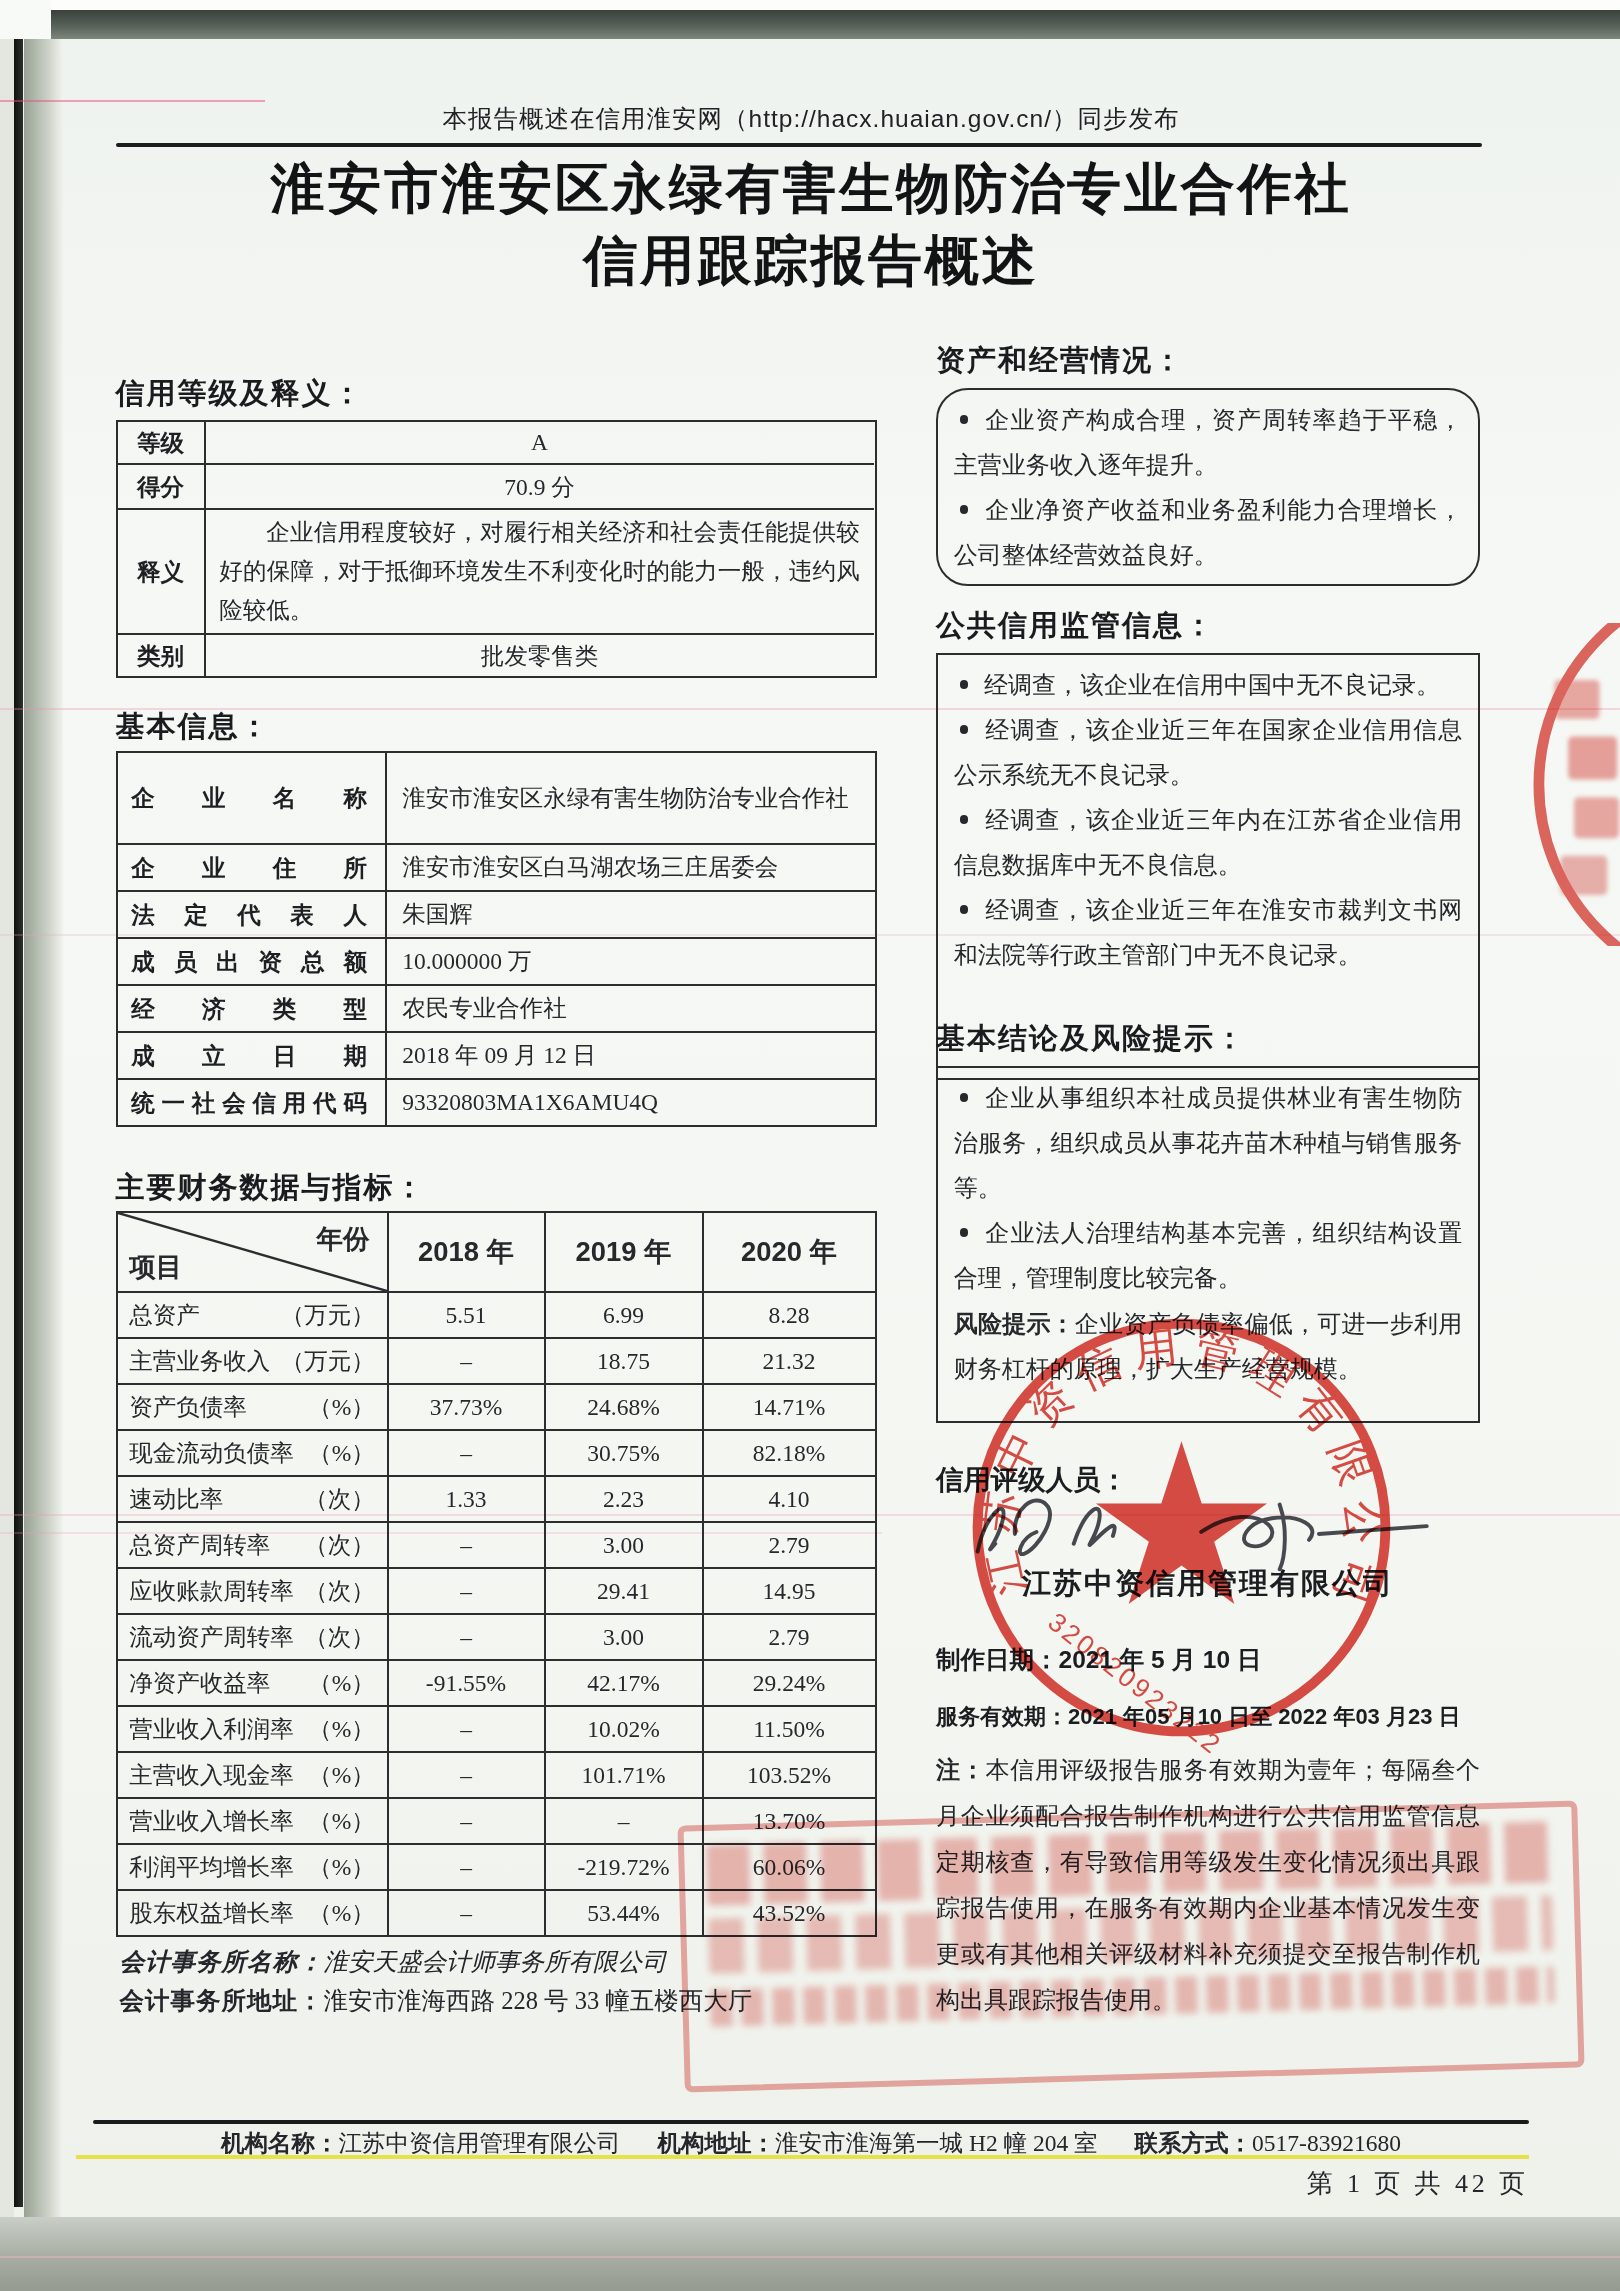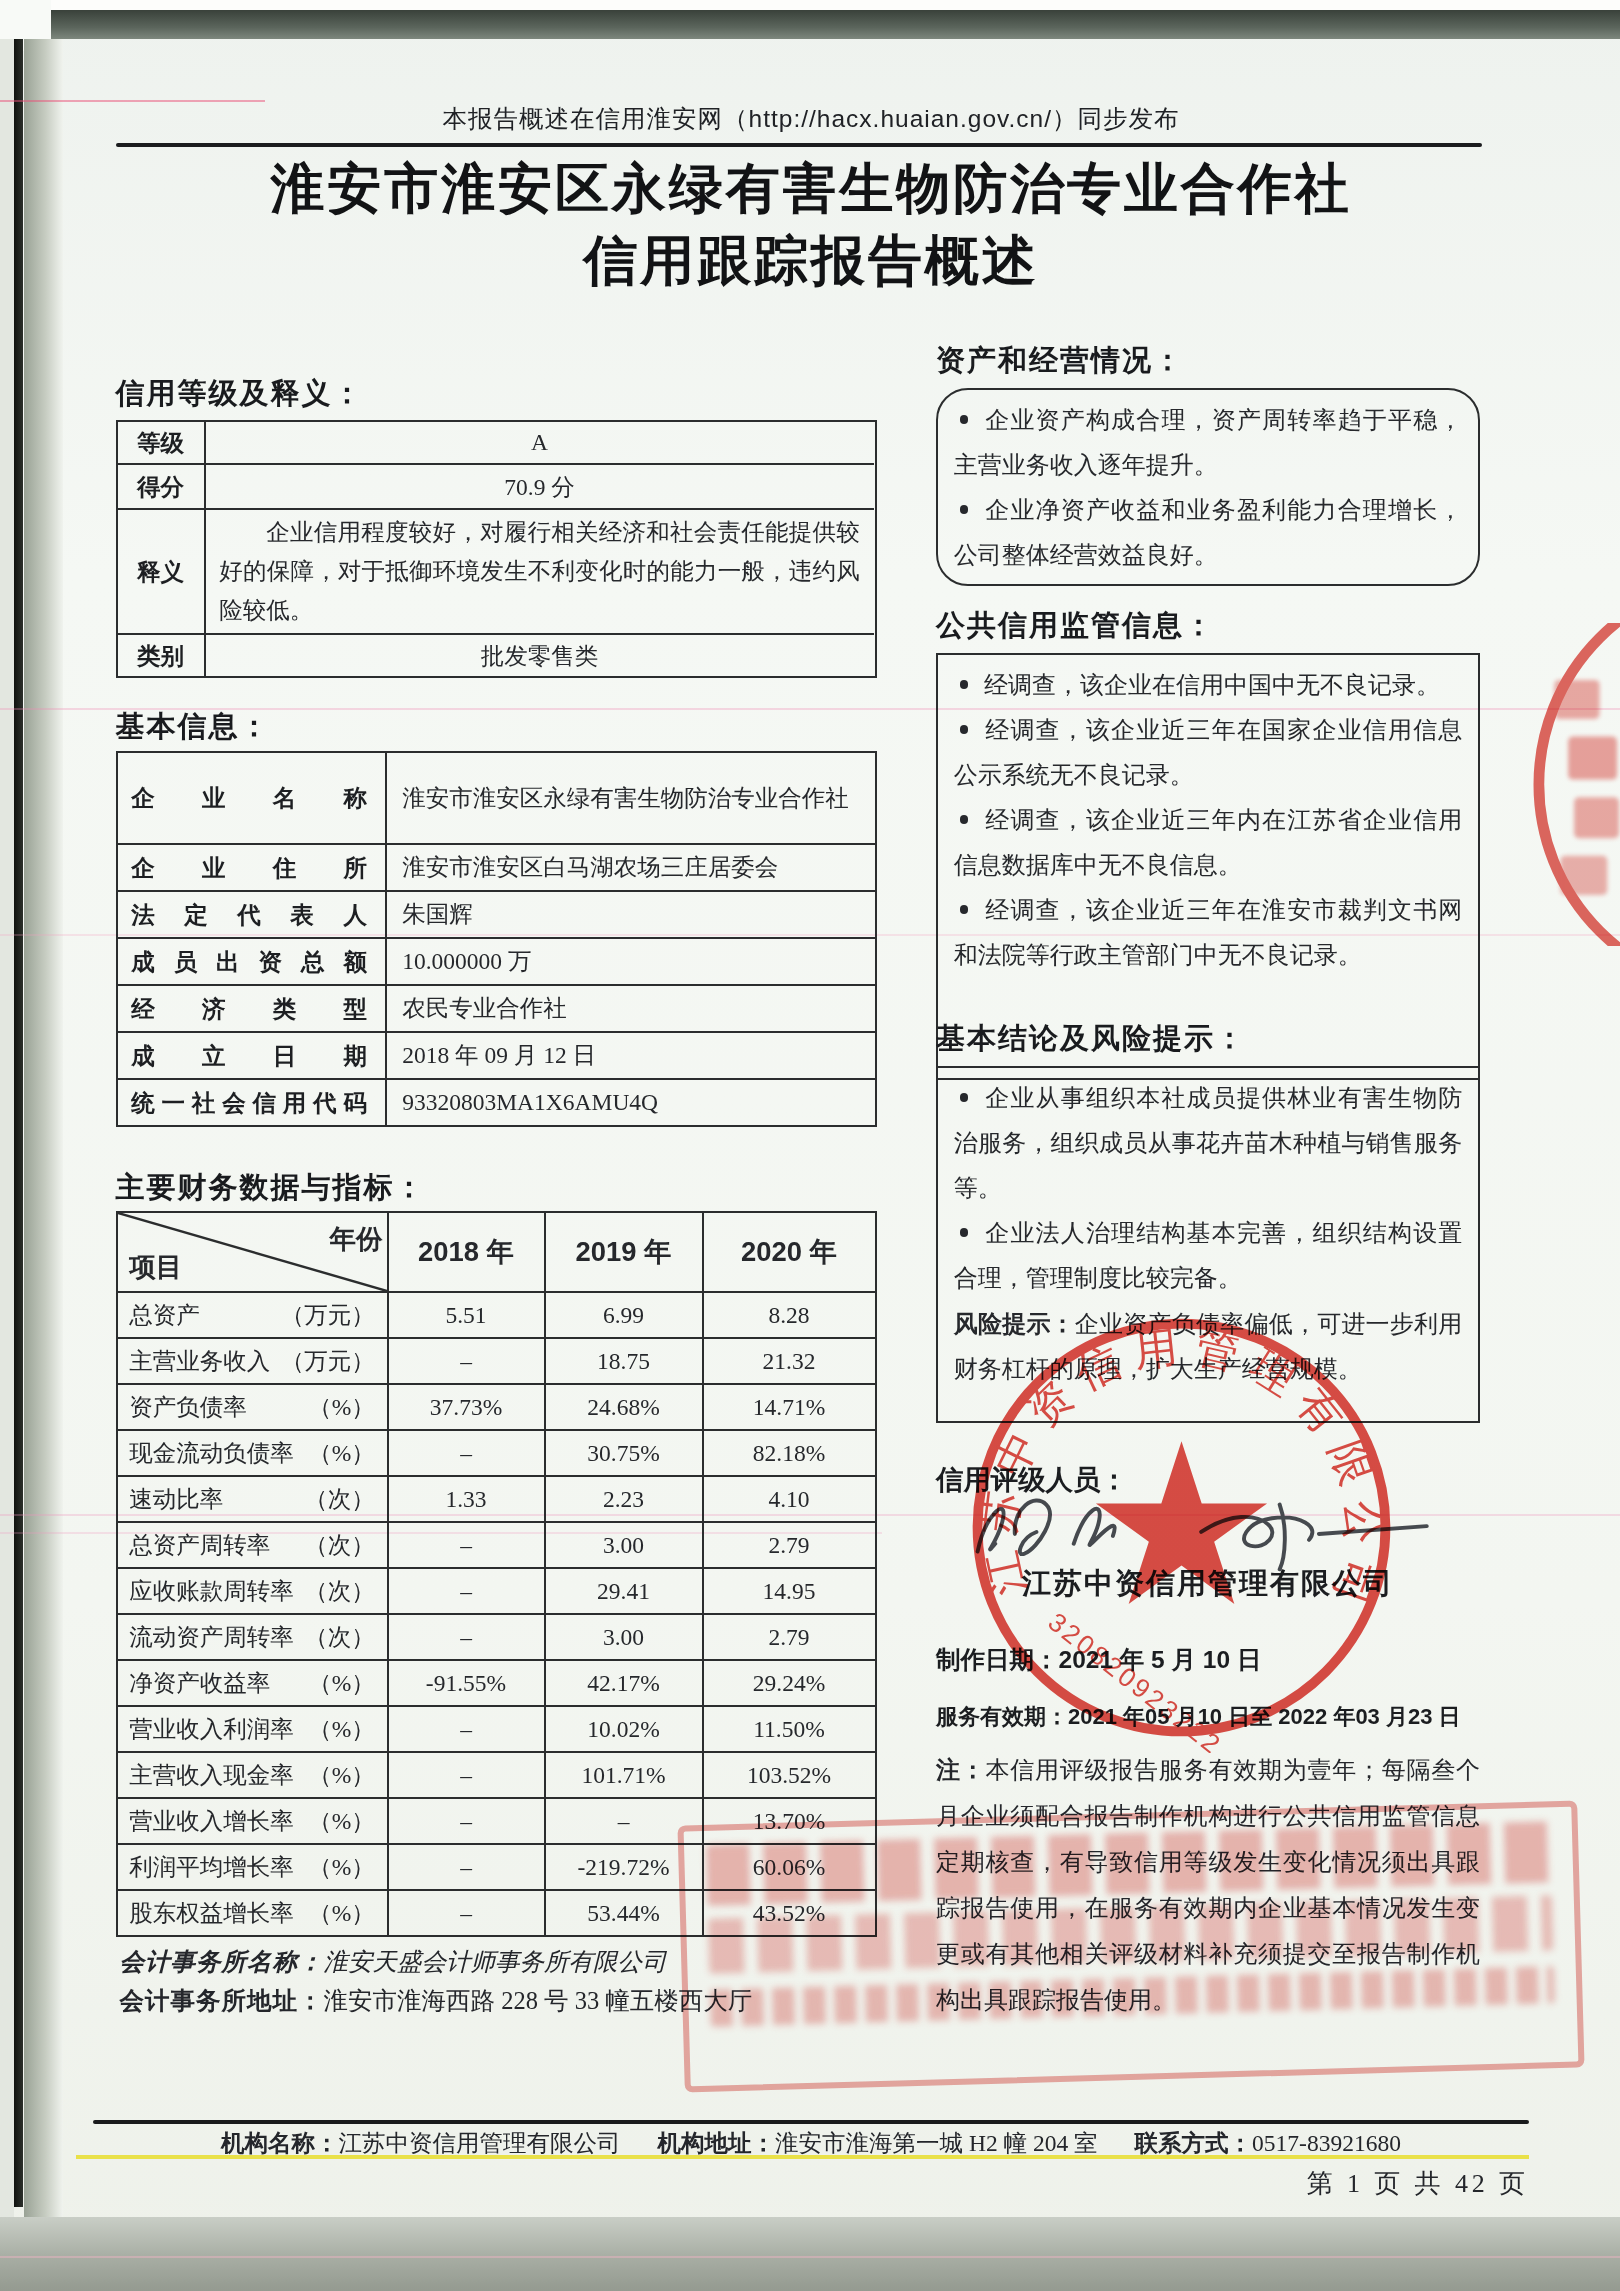--- a/index.html
+++ b/index.html
@@ -34,21 +34,21 @@
   .rtable{left:22.5px;top:420px;width:757px;grid-template-columns:86px 670px;grid-template-rows:41px 45px 125px 43px;}
   .shiyi{display:block;padding:5.9px 13.7px;line-height:39px;text-indent:2em;text-align:justify;}
   .btable{left:22.5px;top:751px;width:757px;grid-template-columns:267px 490px;grid-template-rows:90px 47px 47px 47px 47px 47px 47px;}
   .bval{padding-left:15.7px;line-height:37px;}
   .ftable{left:22.5px;top:1211px;width:757px;grid-template-columns:269px 157px 158px 173px;
     grid-template-rows:78px repeat(14,46px);}
   .fl{justify-content:space-between;padding:0 11.8px 0 11.8px;}
   .fyear{font-family:"Liberation Sans","DejaVu Sans",sans-serif;font-weight:900;font-size:27.4px;justify-content:center;}
   .corner{position:relative;}
   .corner svg{position:absolute;inset:0;width:100%;height:100%;}
-  .corner .yr{position:absolute;top:7.8px;right:4px;font-family:"Liberation Sans","DejaVu Sans",sans-serif;font-weight:900;font-size:26.5px;}
+  .corner .yr{position:absolute;top:7.8px;right:17px;font-family:"Liberation Sans","DejaVu Sans",sans-serif;font-weight:900;font-size:26.5px;}
   .corner .it{position:absolute;bottom:5.9px;left:11.8px;font-family:"Liberation Sans","DejaVu Sans",sans-serif;font-weight:900;font-size:26.5px;}
   .acct{left:26.5px;font-size:24.5px;}
   .acct b{font-family:"Liberation Sans","DejaVu Sans",sans-serif;font-weight:900;letter-spacing:1px;}
   .box{border:2.9px solid #2b2d2e;box-sizing:border-box;padding:7.8px 15.7px 0 15.7px;font-size:24px;line-height:45px;
     text-align:justify;color:#26282c;}
   .dot{display:inline-block;width:8.8px;height:8.8px;border-radius:50%;background:#26282c;margin:0 15.7px 3.9px 5.9px;}
   .riskb,.noteb{font-family:"Liberation Sans","DejaVu Sans",sans-serif;font-weight:900;}
   .meta{font-family:"Liberation Sans","DejaVu Sans",sans-serif;font-weight:900;color:#1b1d20;}
   .note{font-size:24px;line-height:46px;text-align:justify;}
   

